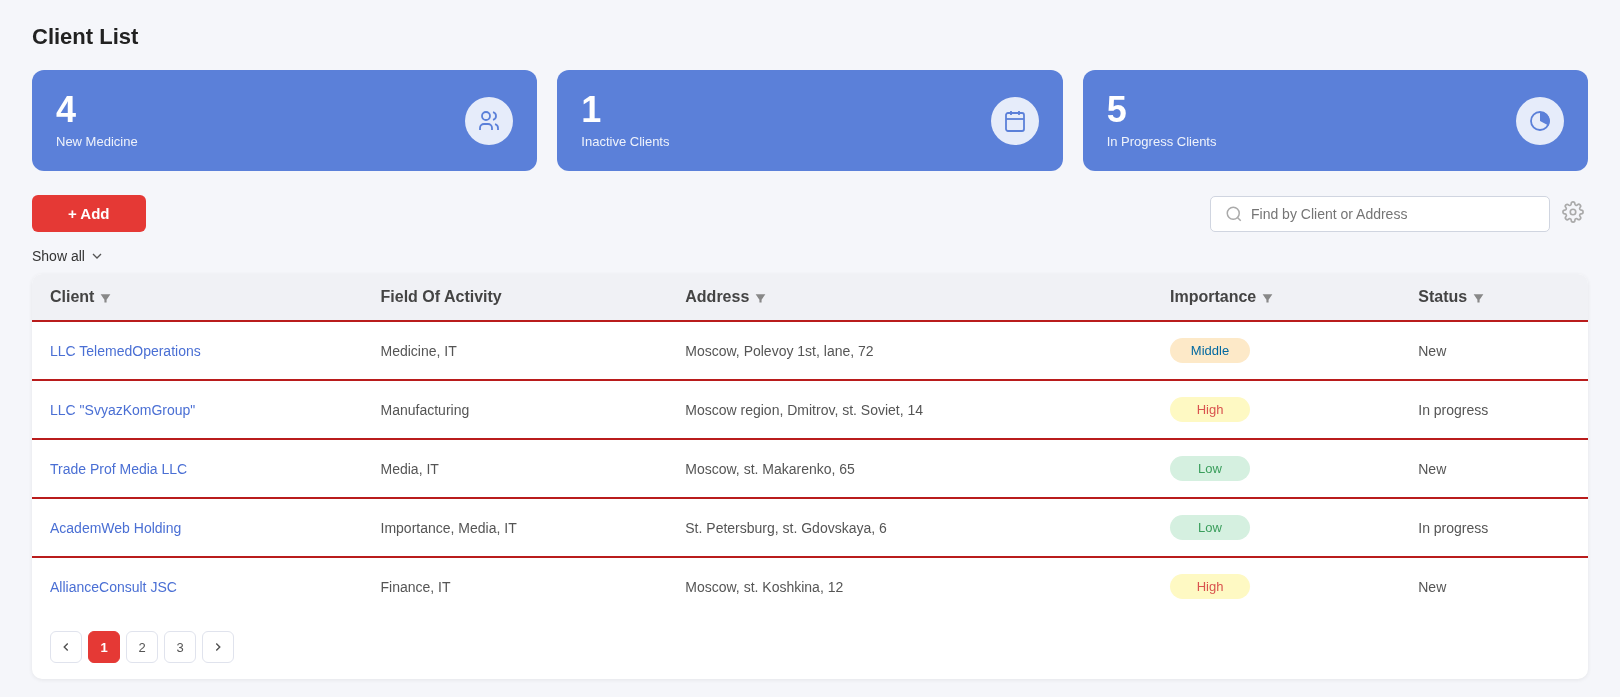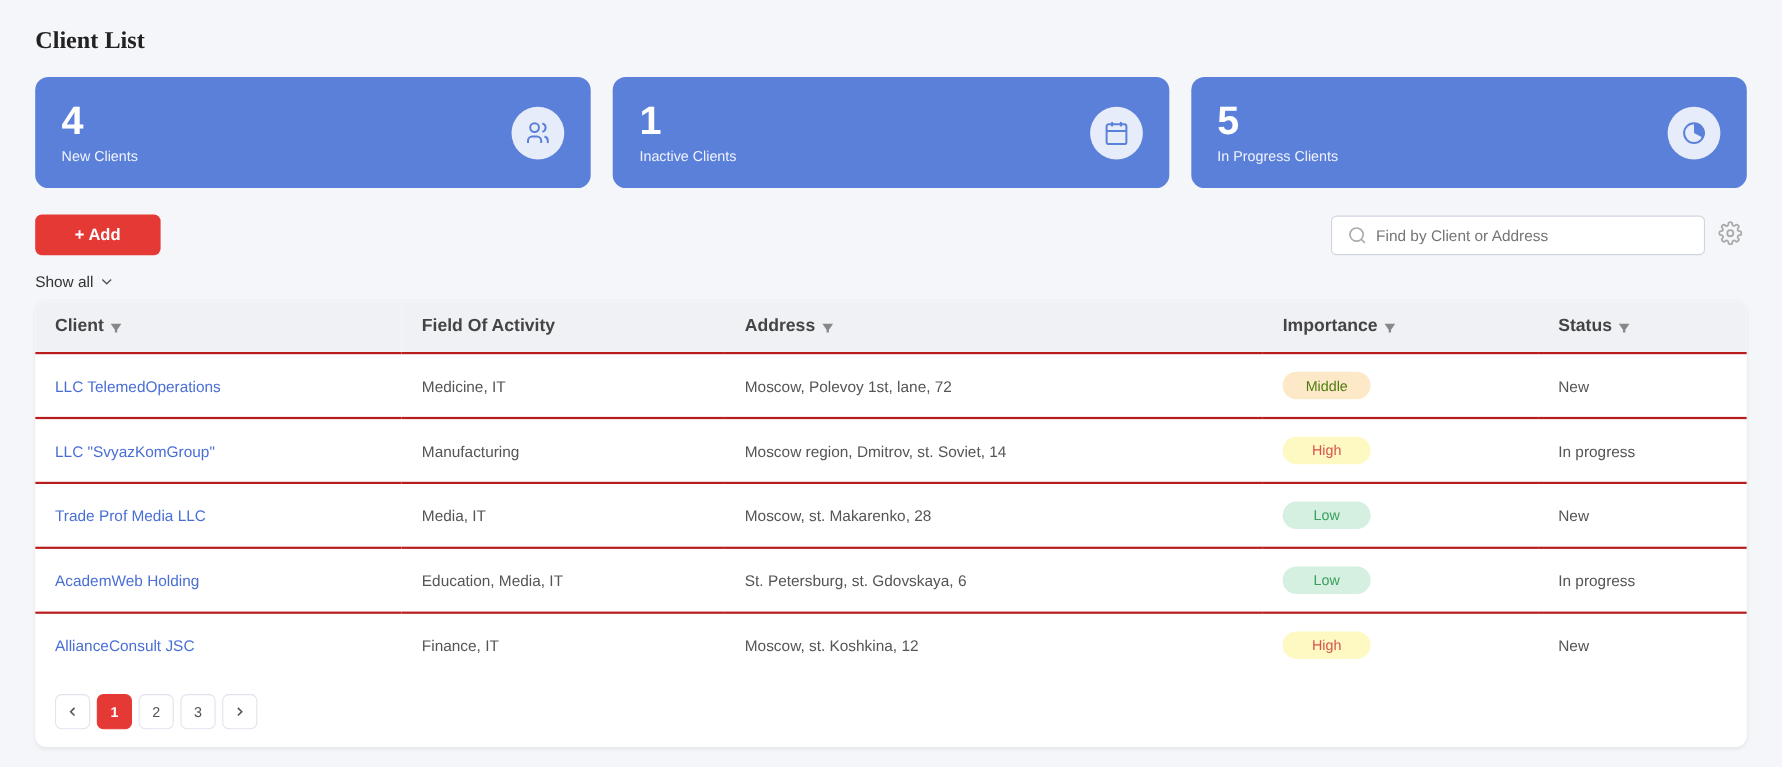--- a/index.html
+++ b/index.html
@@ -1,18 +1,18 @@
 <!DOCTYPE html>
 <html><head>
   <meta charset="utf-8">
   <style>
     * { box-sizing: border-box; margin: 0; padding: 0; }
     body { font-family: 'Segoe UI', Arial, sans-serif; background: #f5f6fa; color: #333; font-size: 14px; }
     .page { padding: 24px 32px; }
-    .page-title { font-size: 22px; font-weight: 700; margin-bottom: 20px; color: #222; font-family: Liberation Serif, serif; }
+    .page-title { font-size: 22px; font-weight: 700; margin-bottom: 20px; color: #222; }
 
     
     .stat-cards { display: flex; gap: 20px; margin-bottom: 24px; }
     .stat-card { flex: 1; background: #5b80d9; border-radius: 12px; padding: 22px 24px; display: flex; align-items: center; justify-content: space-between; color: white; }
     .stat-card .stat-info .stat-number { font-size: 36px; font-weight: 700; line-height: 1; }
     .stat-card .stat-info .stat-label { font-size: 13px; margin-top: 6px; opacity: 0.9; }
     .stat-card .stat-icon-wrap { width: 48px; height: 48px; border-radius: 50%; background: rgba(255,255,255,0.85); display: flex; align-items: center; justify-content: center; }
     .stat-card .stat-icon-wrap svg { width: 24px; height: 24px; stroke: #5b80d9; fill: none; stroke-width: 1.8; }
 
     
@@ -36,41 +36,41 @@
     thead th { text-align: left; padding: 14px 18px; font-size: 16px; font-weight: 600; color: #444; white-space: nowrap; }
     thead th .th-inner { display: flex; align-items: center; gap: 5px; }
     thead th svg { width: 13px; height: 13px; fill: #888; }
     tbody tr { border-top: 2px solid #b91c1c; }
     tbody td { padding: 16px 18px; font-size: 14px; color: #555; vertical-align: middle; }
     tbody td.client-link { color: #4a6fd4; cursor: pointer; font-weight: 500; }
 
     
     .badge { display: inline-block; padding: 5px 20px; border-radius: 20px; font-size: 13px; font-weight: 500; text-align: center; min-width: 80px; }
     .badge-high { background: #fef9c3; color: #d9534f; }
-    .badge-middle { background: #fde9c8; color: #4d7c0f; }
+    .badge-middle { background: #fde9c8; color: #0369a1; }
     .badge-low { background: #d5f0e0; color: #3a9e5c; }
 
     
     .pagination { display: flex; align-items: center; gap: 6px; padding: 16px 18px; }
     .page-btn { width: 32px; height: 32px; border-radius: 6px; border: 1.5px solid #e0e3ed; background: white; display: flex; align-items: center; justify-content: center; cursor: pointer; font-size: 13px; color: #555; }
     .page-btn.active { background: #e53935; border-color: #e53935; color: white; font-weight: 700; }
     .page-btn svg { width: 14px; height: 14px; stroke: #555; fill: none; stroke-width: 2.5; }
   </style>
 </head>
 <body>
 
 <div class="page">
   <h1 class="page-title">Client List</h1>
 
   <div class="stat-cards">
 
     <div class="stat-card">
       <div class="stat-info">
         <div class="stat-number">4</div>
-        <div class="stat-label">New Clients</div>
+        <div class="stat-label">New Medicine</div>
       </div>
       <div class="stat-icon-wrap">
         <svg viewBox="0 0 24 24">
           <circle cx="9" cy="7" r="4"></circle>
             <path d="M3 21v-2a4 4 0 0 1 4-4h4a4 4 0 0 1 4 4v2"></path>
             <path d="M16 3.13a4 4 0 0 1 0 7.75"></path>
             <path d="M21 21v-2a4 4 0 0 0-3-3.85"></path>
         </svg>
       </div>
     </div>
@@ -189,29 +189,29 @@
     <td>Manufacturing</td>
     <td>Moscow region, Dmitrov, st. Soviet, 14</td>
     <td>
       <span class="badge badge-high">High</span>
     </td>
     <td>In progress</td>
   </tr>
           <tr>
     <td class="client-link">Trade Prof Media LLC</td>
     <td>Media, IT</td>
-    <td>Moscow, st. Makarenko, 28</td>
+    <td>Moscow, st. Makarenko, 65</td>
     <td>
       <span class="badge badge-low">Low</span>
     </td>
     <td>New</td>
   </tr>
           <tr>
     <td class="client-link">AcademWeb Holding</td>
-    <td>Education, Media, IT</td>
+    <td>Importance, Media, IT</td>
     <td>St. Petersburg, st. Gdovskaya, 6</td>
     <td>
       <span class="badge badge-low">Low</span>
     </td>
     <td>In progress</td>
   </tr>
           <tr>
     <td class="client-link">AllianceConsult JSC</td>
     <td>Finance, IT</td>
     <td>Moscow, st. Koshkina, 12</td>

